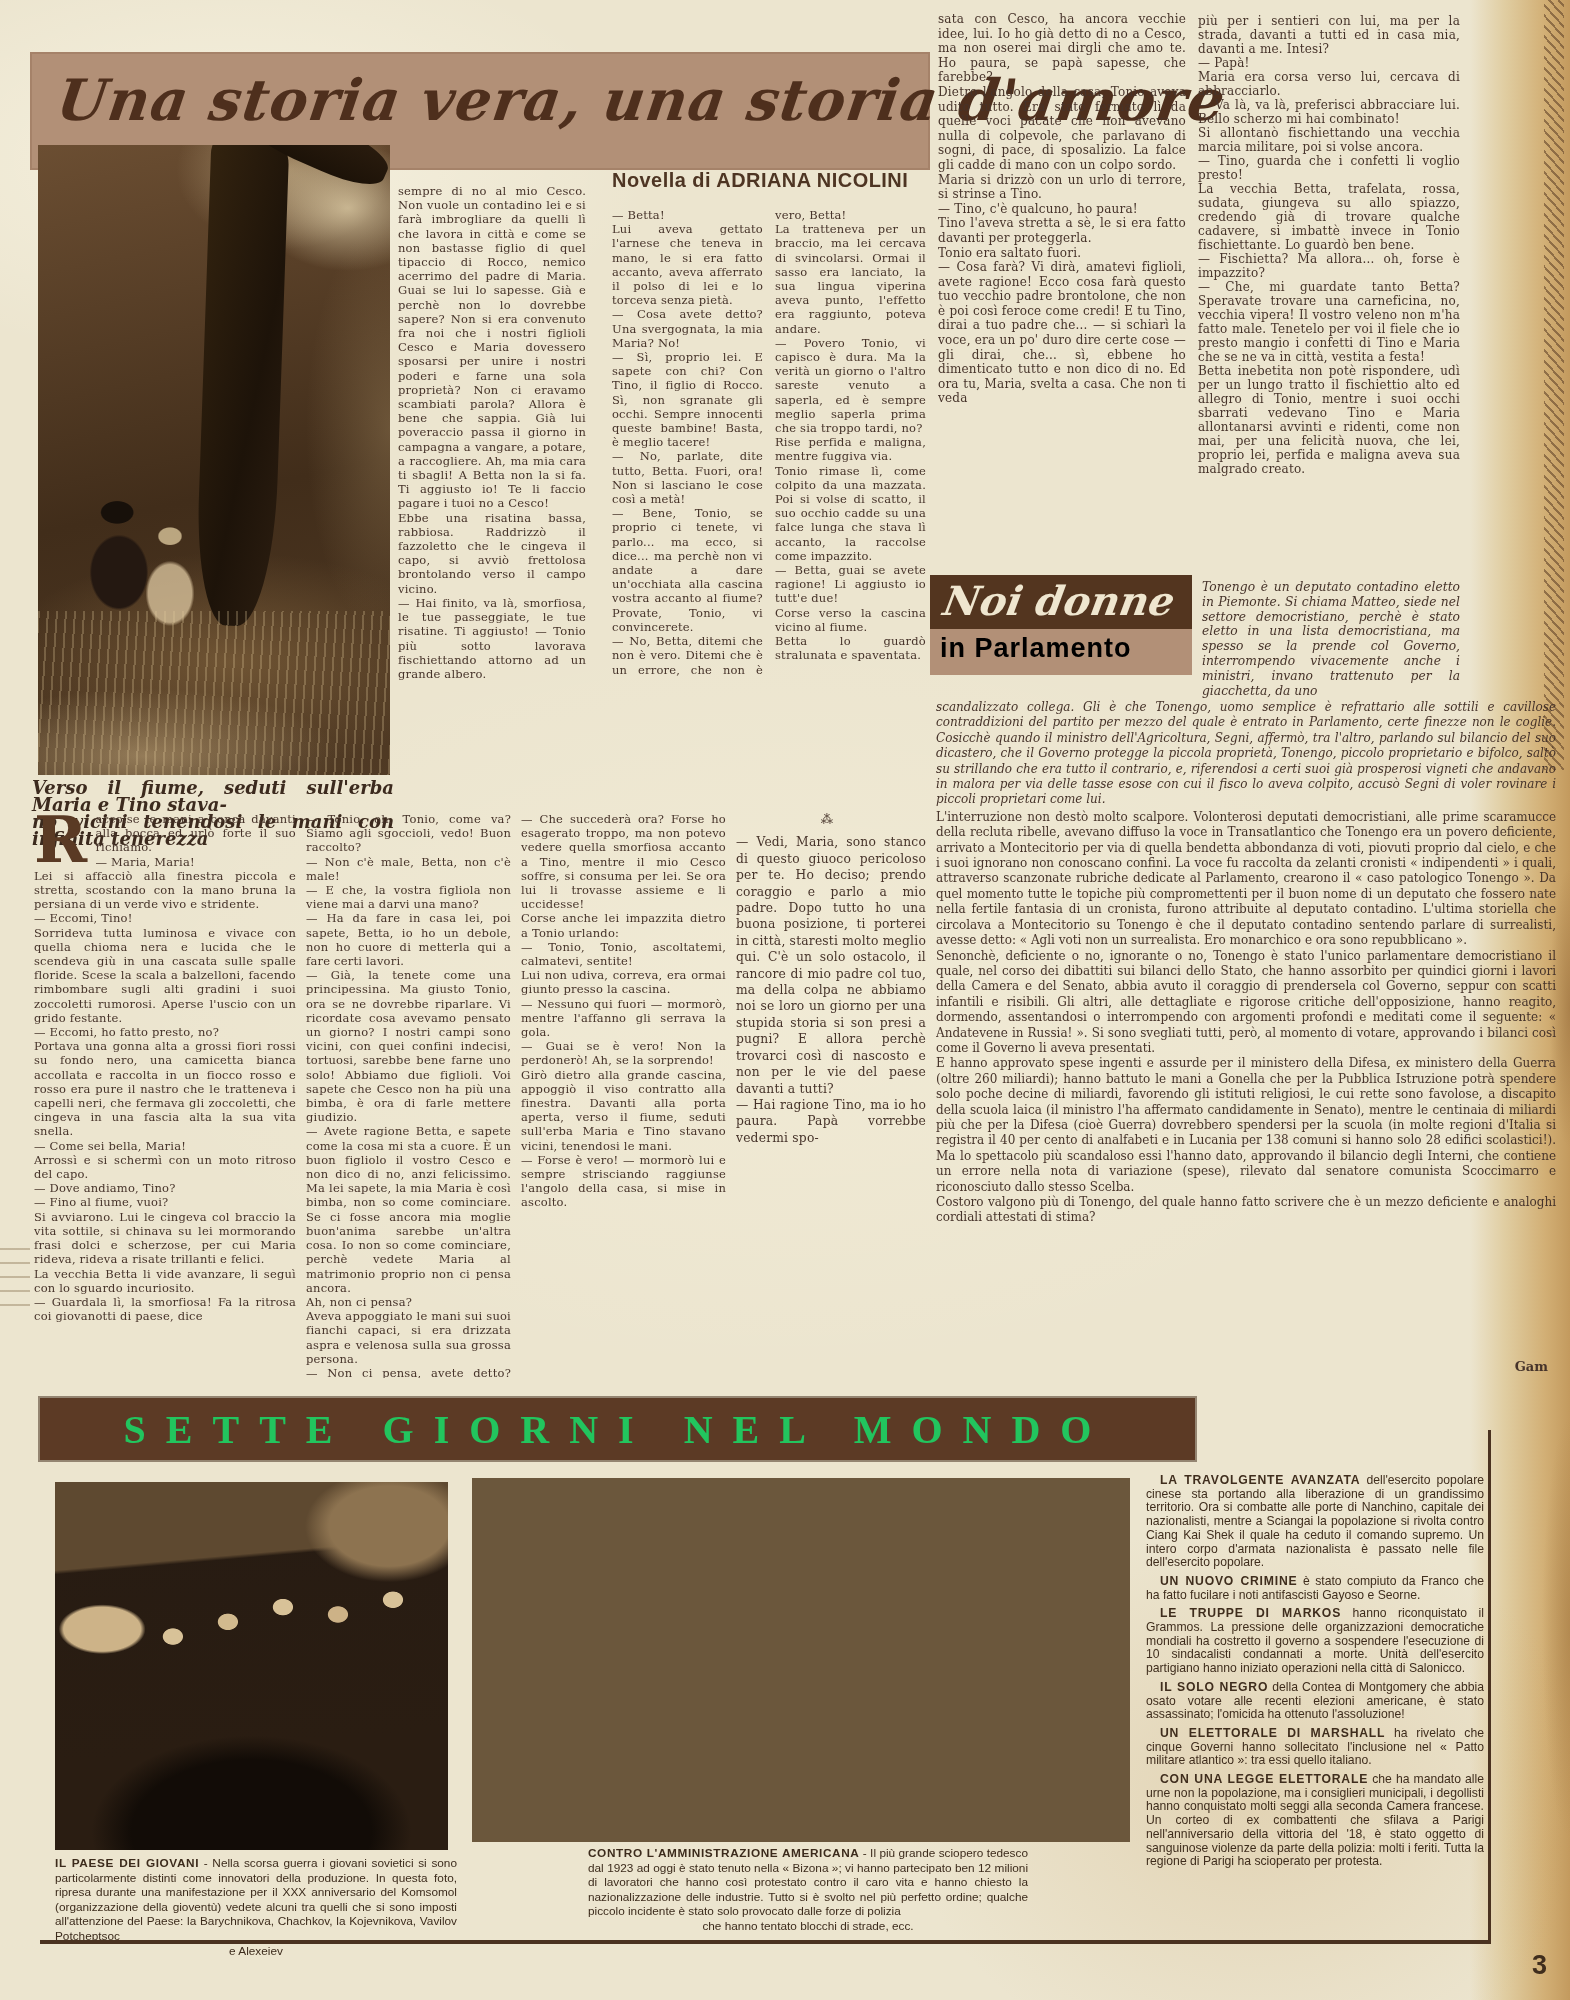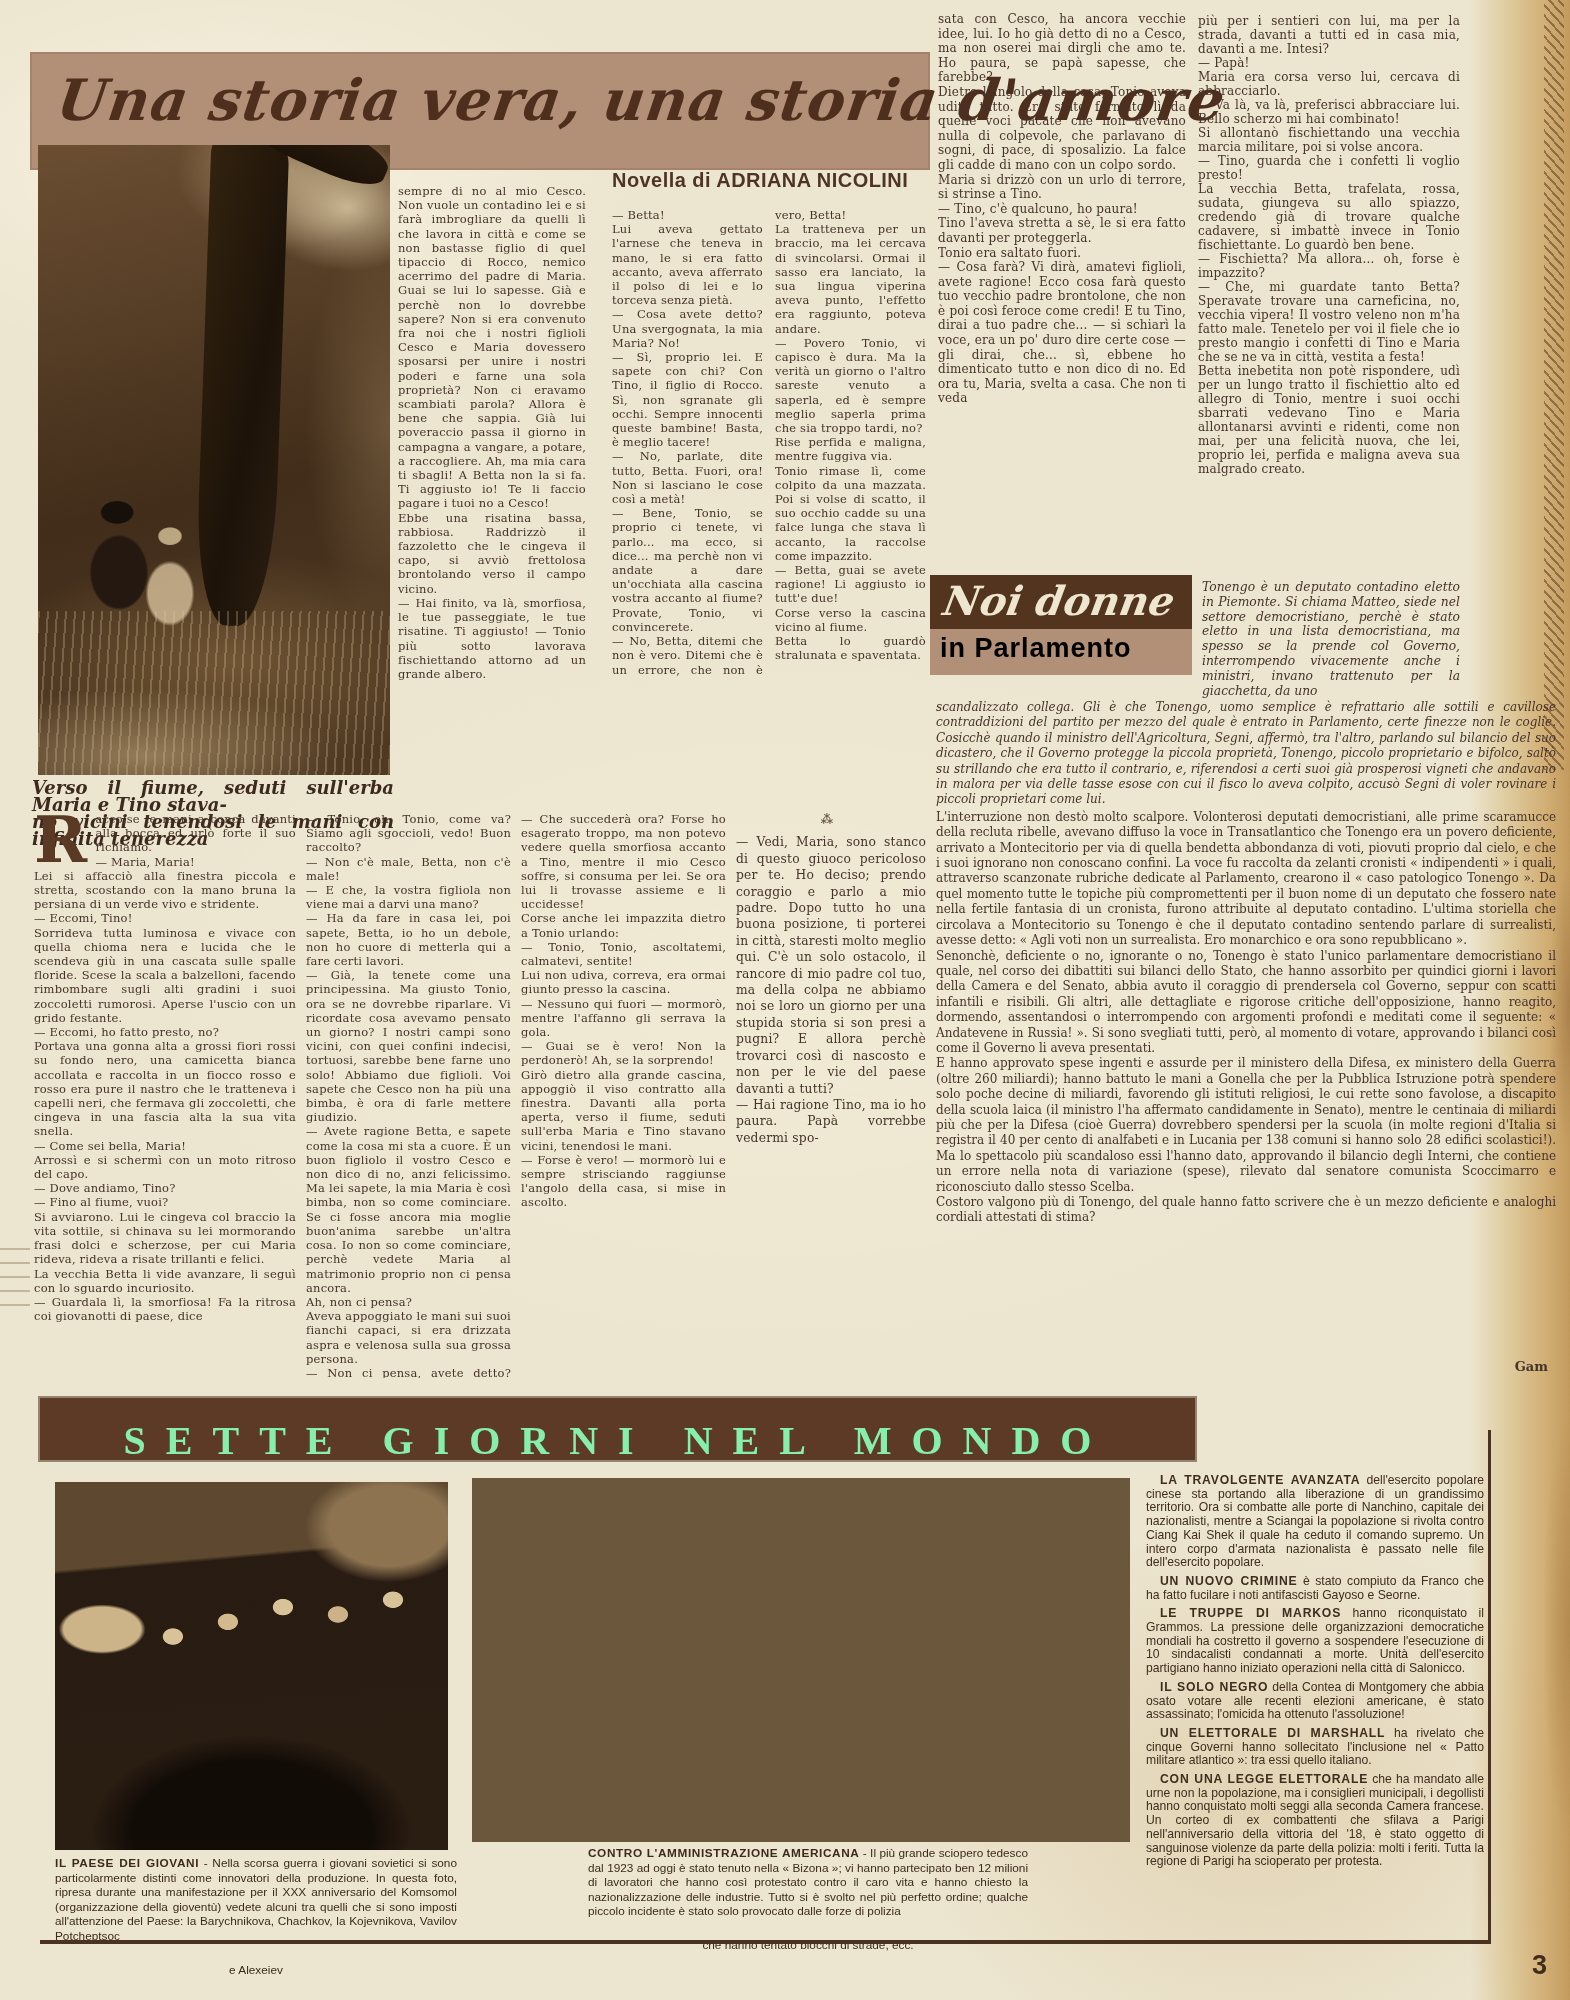--- a/index.html
+++ b/index.html
@@ -85,22 +85,22 @@
     font-style:italic;font-size:12.3px;line-height:14.8px;text-align:justify;color:#46332a;}
   .parl-body{position:absolute;left:936px;top:700px;width:620px;height:676px;overflow:hidden;
     font-size:12px;line-height:15.4px;text-align:justify;color:#46332a;}
   .parl-body .it{font-style:italic;white-space:pre-line;}
   .parl-body .ro{white-space:pre-line;margin-top:2px;}
   .sig{position:absolute;right:8px;bottom:2px;font-weight:bold;font-size:13px;}
 
   
   .banner{position:absolute;left:40px;top:1398px;width:1155px;height:62px;background:#5c3a25;
     box-shadow:0 0 0 2px rgba(60,38,22,.5);}
-  .banner span{position:absolute;left:0;top:19px;width:100%;text-align:center;
-    font-family:"Liberation Serif",serif;font-weight:bold;font-size:40px;color:#86efac;
+  .banner span{position:absolute;left:0;top:8px;width:100%;text-align:center;
+    font-family:"Liberation Serif",serif;font-weight:bold;font-size:40px;color:#22c55e;
     letter-spacing:20px;white-space:nowrap;}
   .photo-bl{position:absolute;left:55px;top:1482px;width:393px;height:368px;overflow:hidden;
     background-color:#241911;
     background-image:
       radial-gradient(ellipse 70px 40px at 12% 40%, #cdb388 55%, transparent 62%),
       radial-gradient(ellipse 16px 13px at 30% 42%, #d8c298 60%, transparent 66%),
       radial-gradient(ellipse 16px 13px at 44% 38%, #d2ba8e 60%, transparent 66%),
       radial-gradient(ellipse 16px 13px at 58% 34%, #d8c298 60%, transparent 66%),
       radial-gradient(ellipse 16px 13px at 72% 36%, #cdb287 60%, transparent 66%),
       radial-gradient(ellipse 16px 13px at 86% 32%, #d8c298 60%, transparent 66%),
@@ -115,21 +115,21 @@
       radial-gradient(ellipse 260px 160px at 85% 20%, #b5a078 55%, transparent 75%),
       radial-gradient(ellipse 30px 22px at 40% 42%, #e4d5ae 60%, transparent 68%),
       radial-gradient(ellipse 26px 20px at 62% 38%, #ded0a8 60%, transparent 68%),
       radial-gradient(ellipse 24px 18px at 75% 52%, #e4d5ae 60%, transparent 68%),
       radial-gradient(ellipse 300px 170px at 45% 88%, #1f150c 55%, transparent 80%),
       radial-gradient(ellipse 240px 150px at 78% 92%, #241a10 55%, transparent 80%),
       linear-gradient(178deg,#a08a62 0 35%, #57432c 75%, #31241a);}
   .cap{position:absolute;font-family:"Liberation Sans",sans-serif;font-size:11.8px;
     line-height:14.6px;text-align:justify;color:#3c2b1c;}
   .cap b{font-weight:bold;letter-spacing:.6px;}
-  .cap .tail{display:block;text-align:center;margin-top:19px;}
+  .cap .tail{display:block;text-align:center;}
   .cap-bl{left:55px;top:1856px;width:402px;}
   .cap-bm{left:588px;top:1846px;width:440px;}
   .news{position:absolute;left:1146px;top:1474px;width:338px;height:496px;overflow:hidden;
     font-family:"Liberation Sans",sans-serif;font-size:12.2px;line-height:13.7px;
     text-align:justify;color:#3f2d1d;}
   .news p{margin:0 0 5px 0;text-indent:14px;}
   .news b{letter-spacing:.8px;}
   .rule-bottom{position:absolute;left:40px;top:1940px;width:1450px;height:4px;background:#4a3220;}
   .vrule{position:absolute;left:1488px;top:1430px;width:3px;height:514px;background:#4a3220;}
   .pagenum{position:absolute;left:1532px;top:1950px;font-family:"Liberation Sans",sans-serif;

